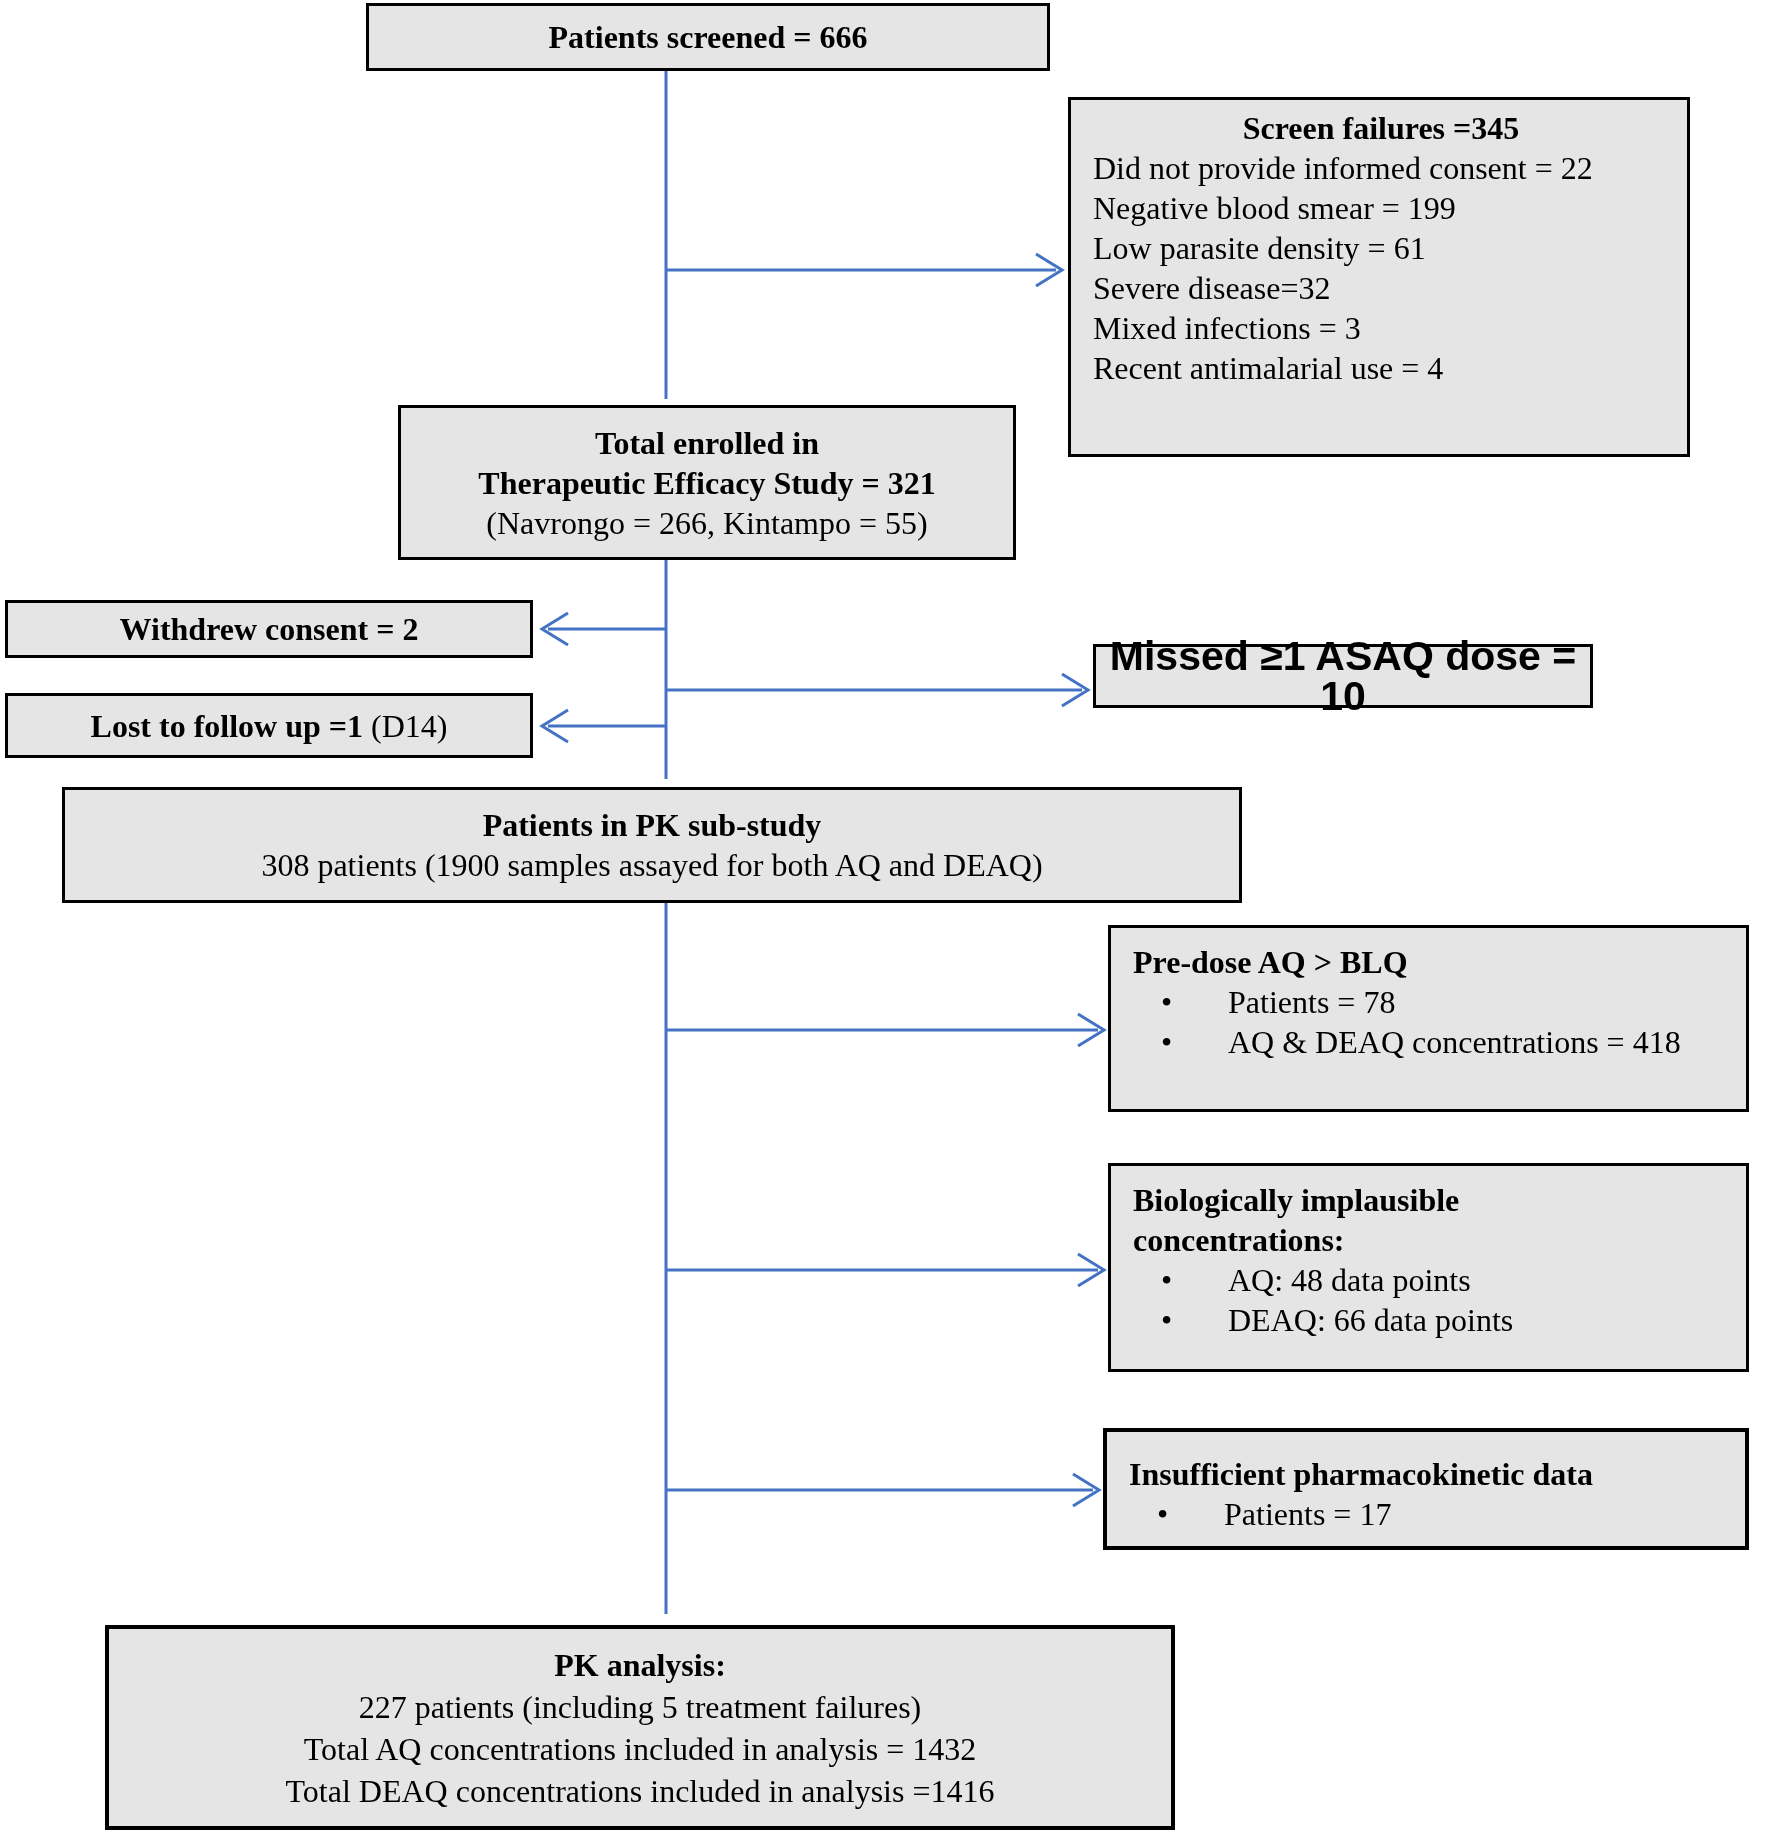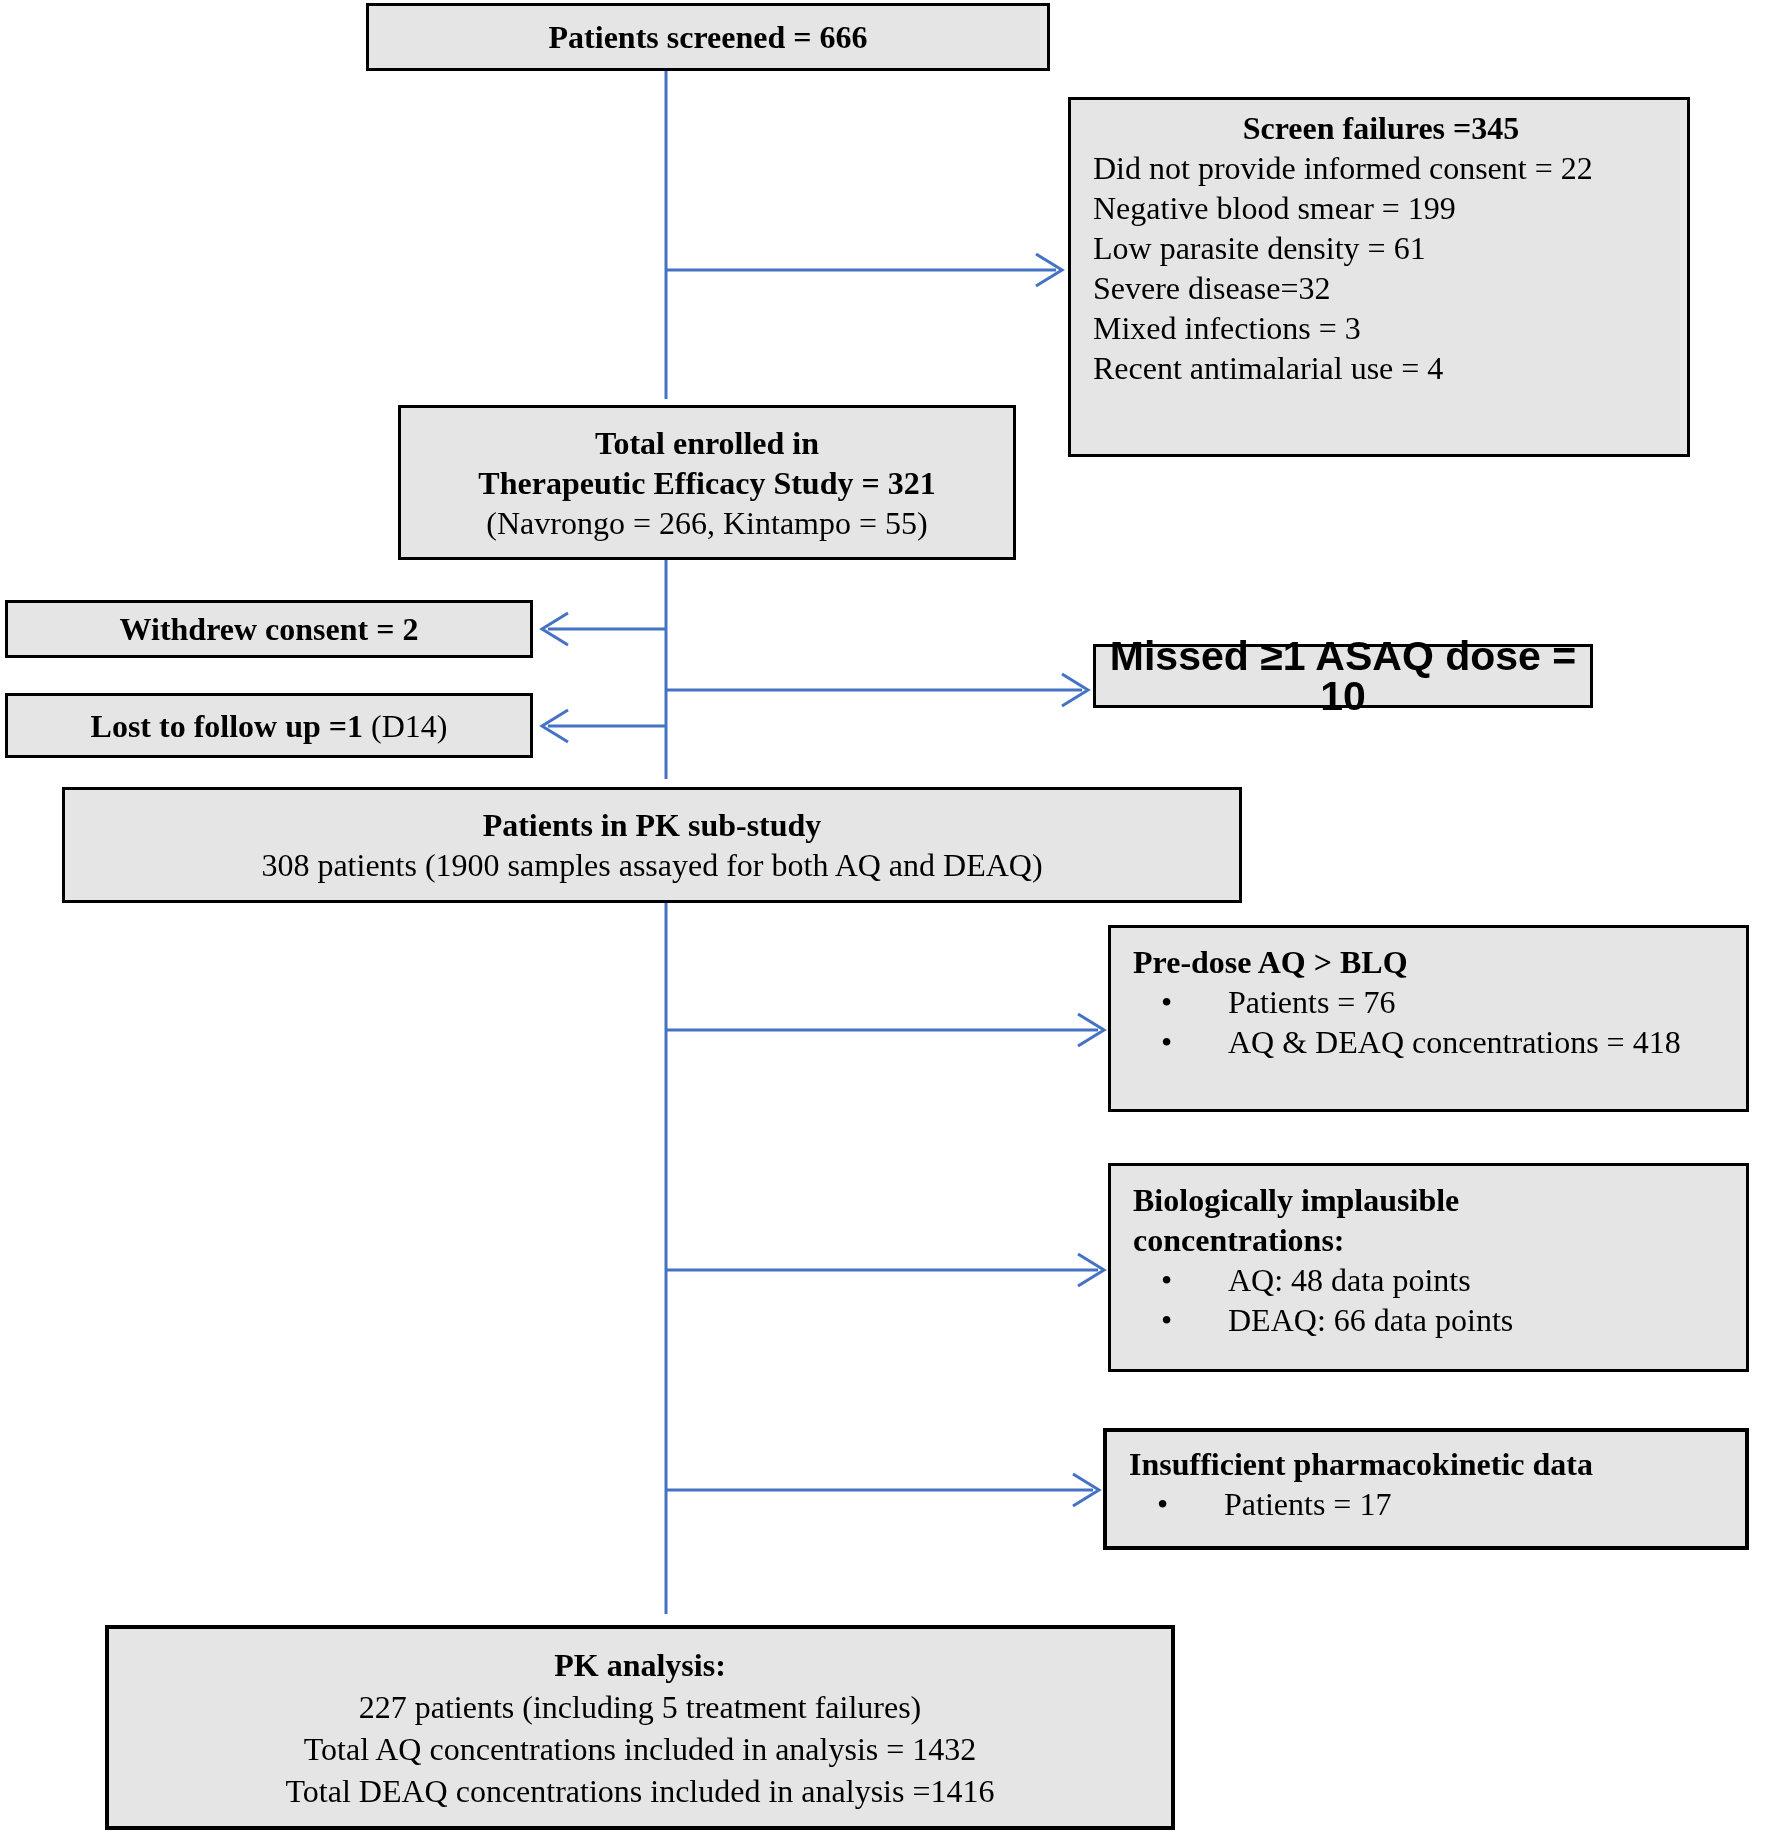--- a/index.html
+++ b/index.html
@@ -93,41 +93,41 @@
 
   <div class="box center-box" style="left:62px; top:787px; width:1180px; height:116px;">
     <div class="bold">Patients in PK sub-study</div>
     <div>308 patients (1900 samples assayed for both AQ and DEAQ)</div>
   </div>
 
   <div class="box left-pad" style="left:1108px; top:925px; width:641px; height:187px; padding-top:14px;">
     <div class="bold">Pre-dose AQ &gt; BLQ</div>
     <div class="bullet-row">
       <span class="bullet-dot">•</span>
-      <span>Patients = 76</span>
+      <span>Patients = 78</span>
     </div>
     <div class="bullet-row">
       <span class="bullet-dot">•</span>
       <span>AQ &amp; DEAQ concentrations = 418</span>
     </div>
   </div>
 
   <div class="box left-pad" style="left:1108px; top:1163px; width:641px; height:209px; padding-top:14px;">
     <div class="wrap-title">Biologically implausible concentrations:</div>
     <div class="bullet-row">
       <span class="bullet-dot">•</span>
       <span>AQ: 48 data points</span>
     </div>
     <div class="bullet-row">
       <span class="bullet-dot">•</span>
       <span>DEAQ: 66 data points</span>
     </div>
   </div>
 
-  <div class="box left-pad thick" style="left:1103px; top:1428px; width:646px; height:122px; padding-top:12px;">
+  <div class="box left-pad thick" style="left:1103px; top:1428px; width:646px; height:122px; padding-top:22px;">
     <div class="bold">Insufficient pharmacokinetic data</div>
     <div class="bullet-row">
       <span class="bullet-dot">•</span>
       <span>Patients = 17</span>
     </div>
   </div>
 
   <div class="box center-box thick" style="left:105px; top:1625px; width:1070px; height:205px; line-height:42px;">
     <div class="bold">PK analysis:</div>
     <div>227 patients (including 5 treatment failures)</div>

